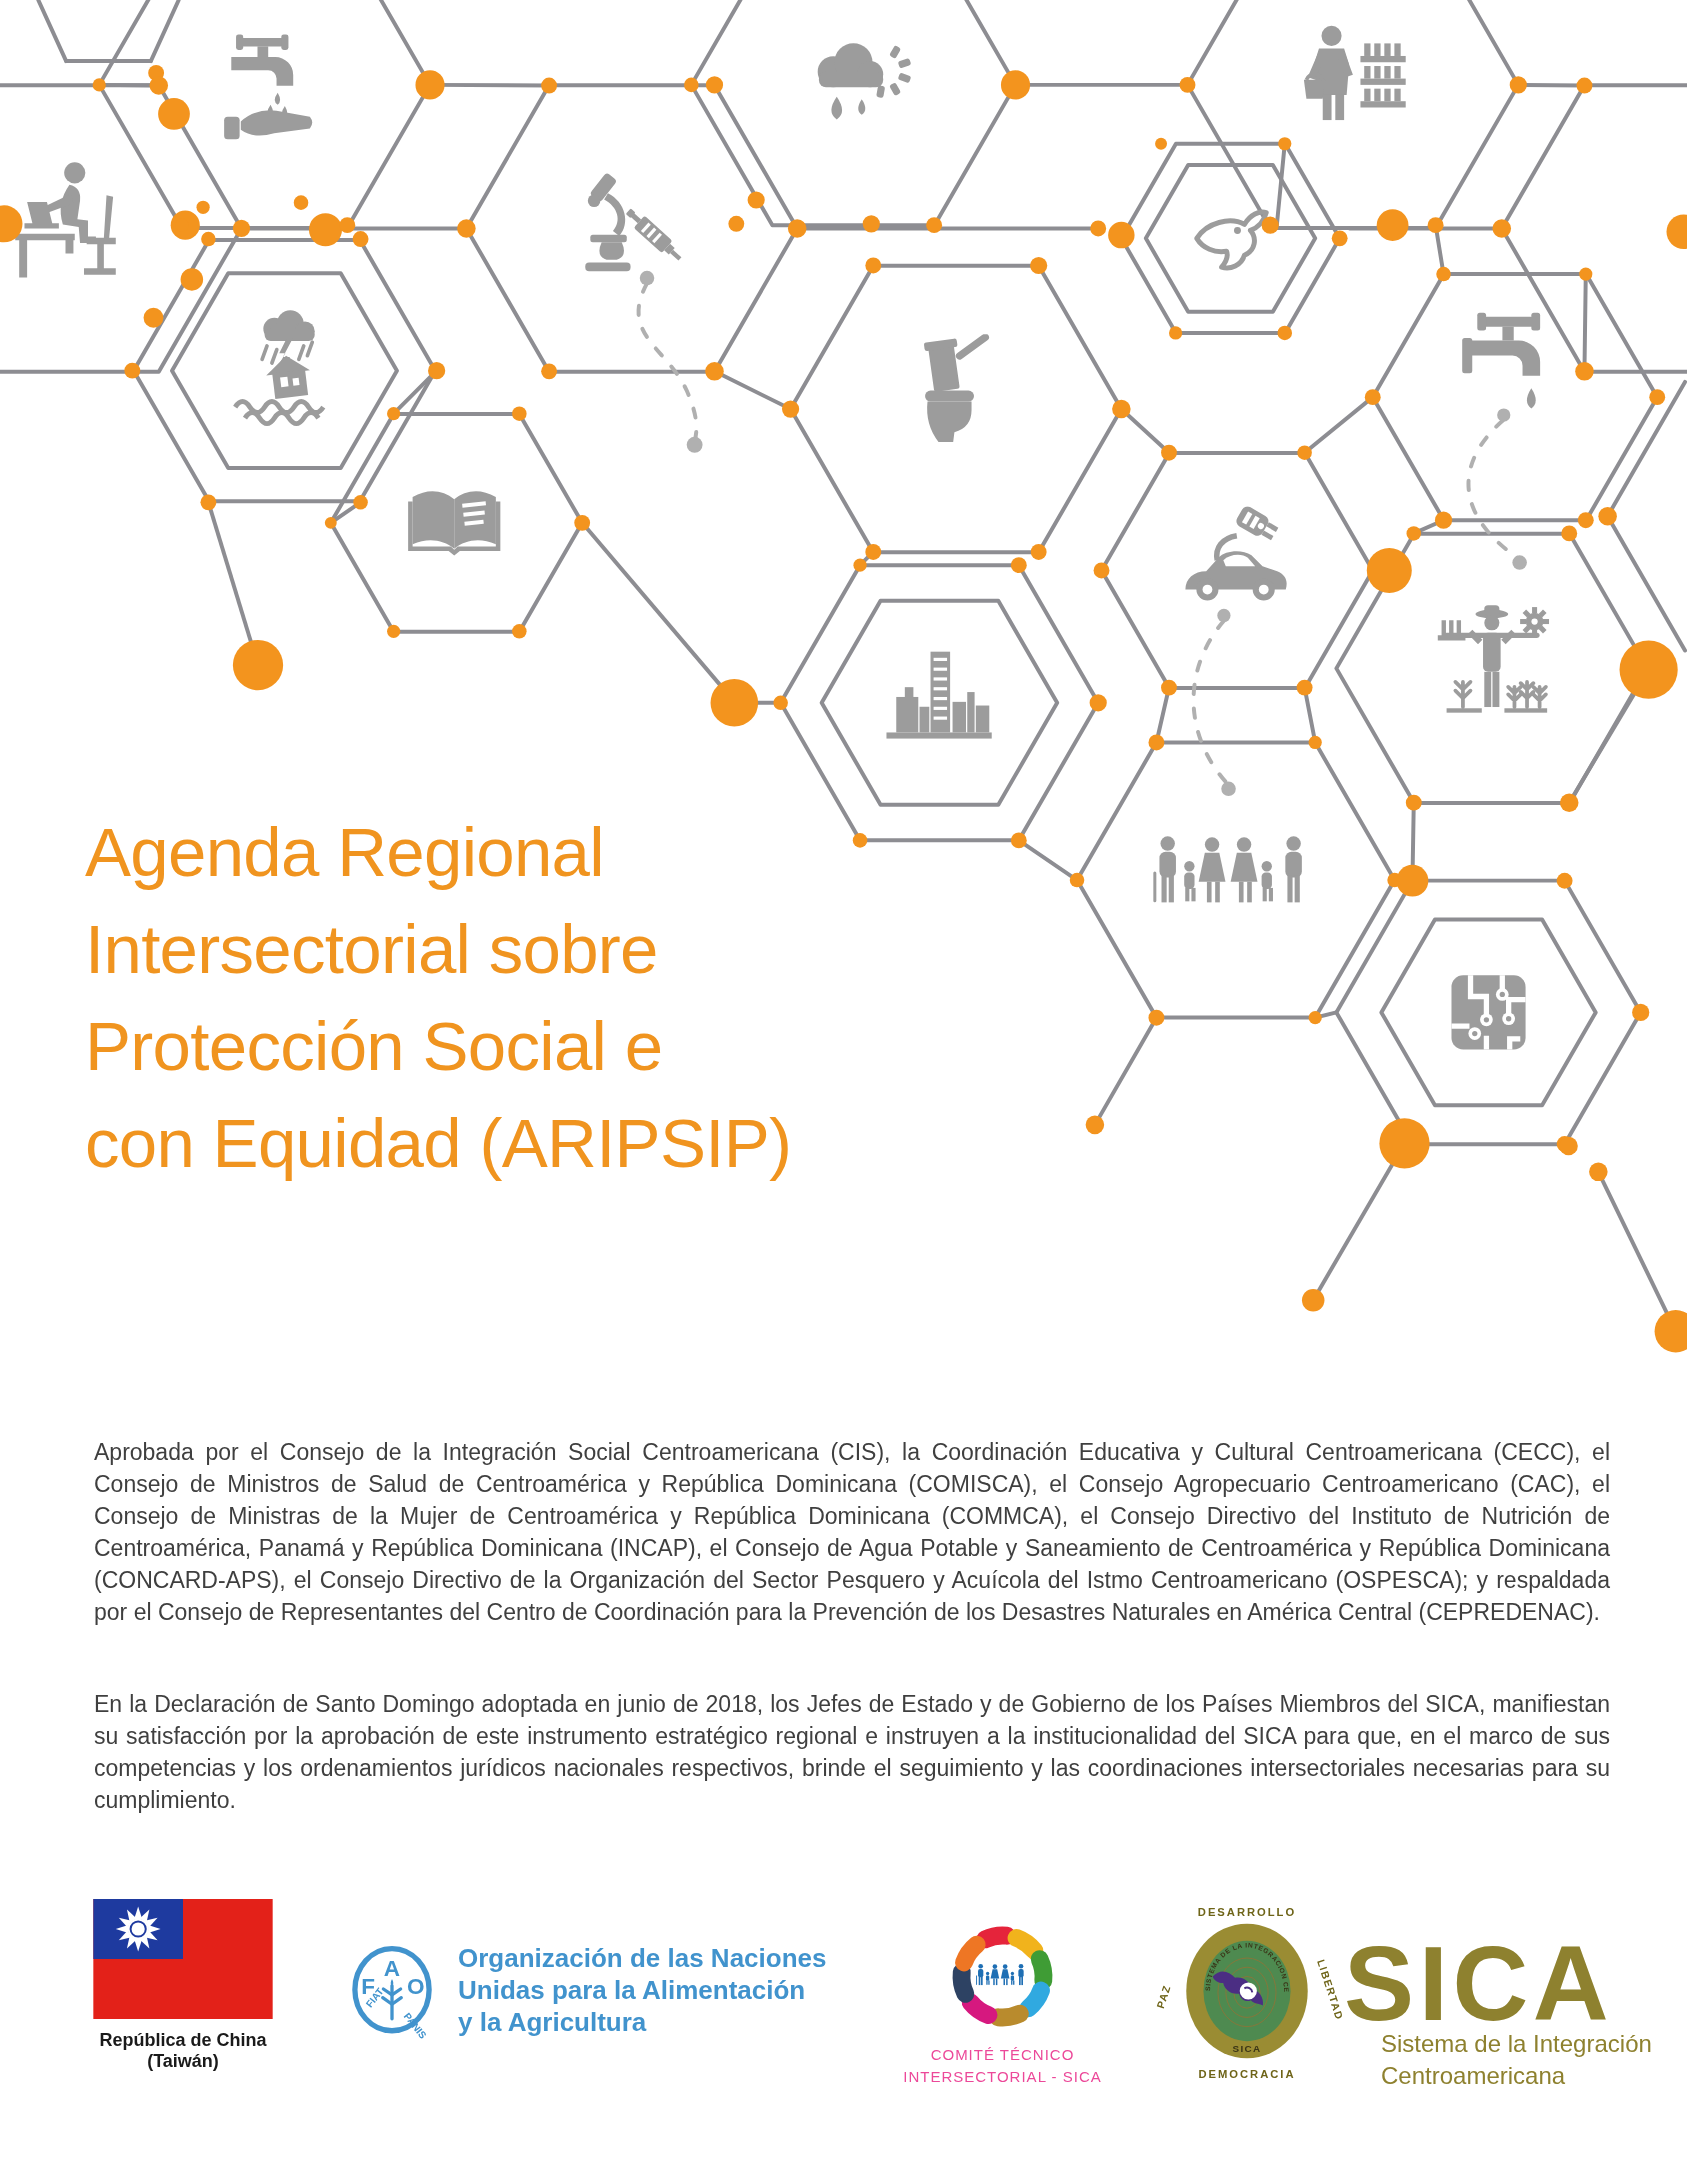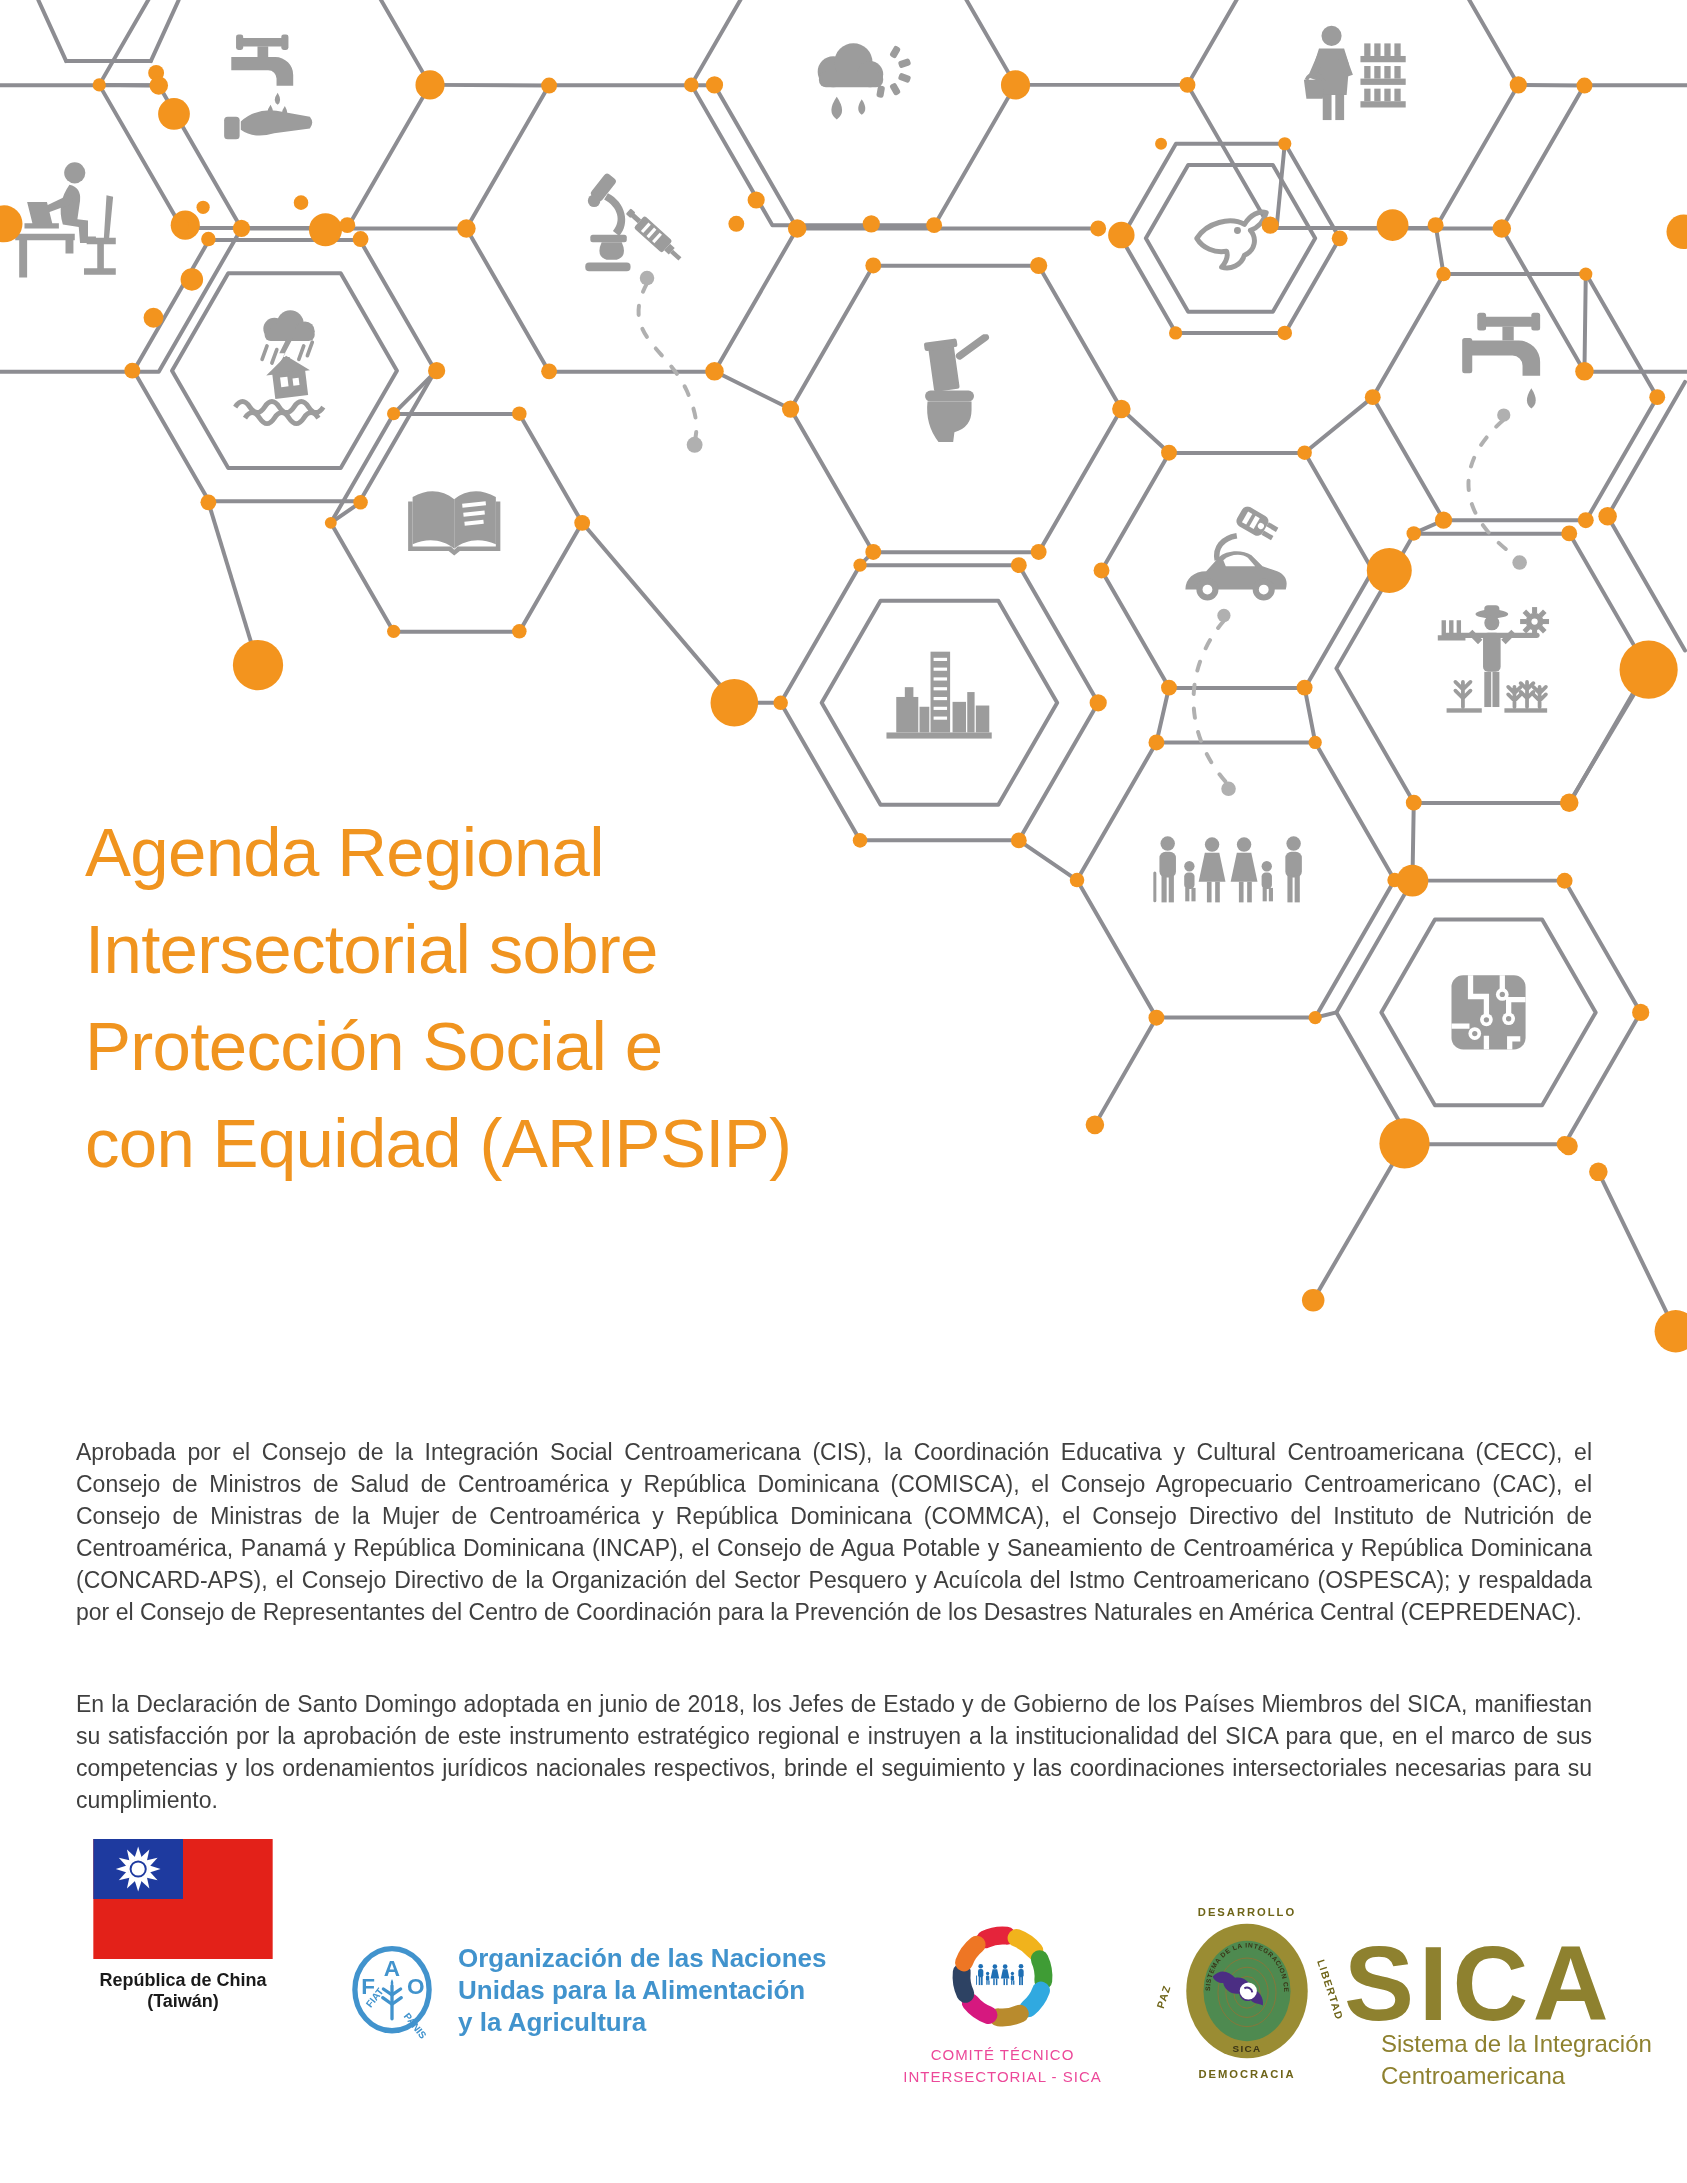--- a/index.html
+++ b/index.html
@@ -2,25 +2,25 @@
 <html style="font-size:10.6px"><head>
 <meta charset="utf-8">
 <style>
   html,body{margin:0;padding:0;background:#fff;}
   body{width:1687px;height:2183px;position:relative;overflow:hidden;
        font-family:"Liberation Sans",sans-serif;}
   #hexpattern{position:absolute;left:0;top:0;}
   .title{position:absolute;left:85px;top:758px;color:#F0941F;
          font-size:69px;line-height:97px;font-weight:400;letter-spacing:-0.7px;}
   .title div{white-space:nowrap;}
-  .para{position:absolute;left:76px;width:1516px;color:#3F3F3F;
+  .para{position:absolute;left:94px;width:1516px;color:#3F3F3F;
         font-size:23px;line-height:32px;text-align:justify;}
   #para1{top:1413px;}
   #para2{top:1665px;}
-  .flagwrap{position:absolute;left:93px;top:1839px;width:180px;}
+  .flagwrap{position:absolute;left:93px;top:1899px;width:180px;}
   .flagcaption{margin-top:9.3px;text-align:center;font-size:18px;font-weight:bold;
                color:#1A1A1A;letter-spacing:0px;}
   .fao-emblem{position:absolute;left:339px;top:1938px;}
   .fao-name{position:absolute;left:458px;top:1942px;color:#4193CD;font-size:26px;
             font-weight:bold;line-height:32px;}
   .swirlwrap{position:absolute;left:943px;top:1917px;}
   .comite-caption{position:absolute;left:870px;top:2044px;width:265px;text-align:center;
                   color:#ec4899;font-size:15px;line-height:22px;letter-spacing:1px;}
   .sica-seal{position:absolute;left:1151px;top:1892px;}
   .sica-word{position:absolute;left:1344px;top:1924px;font-size:105px;font-weight:bold;

